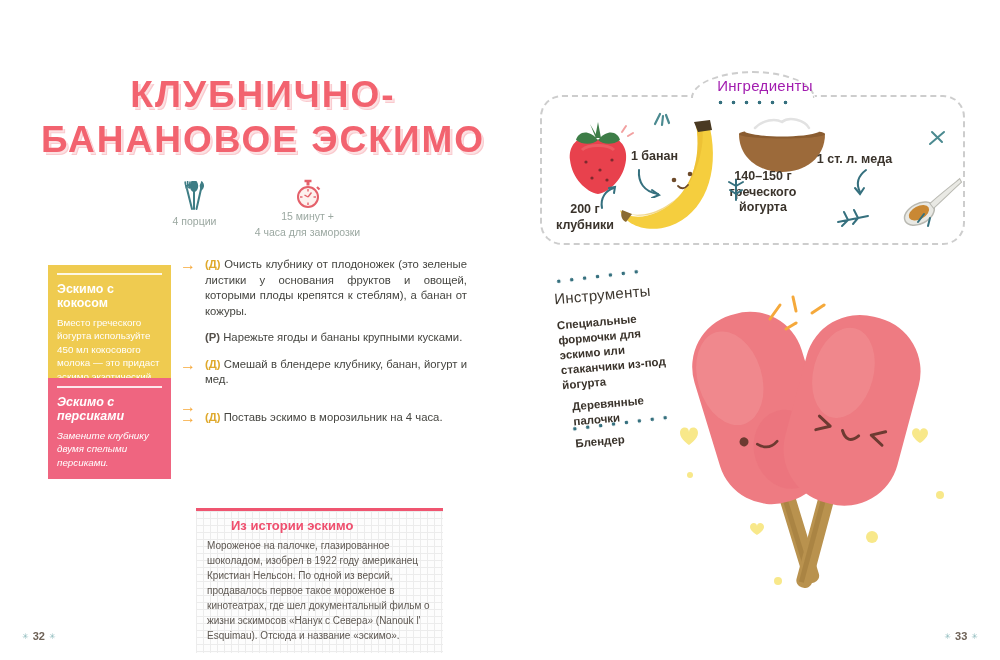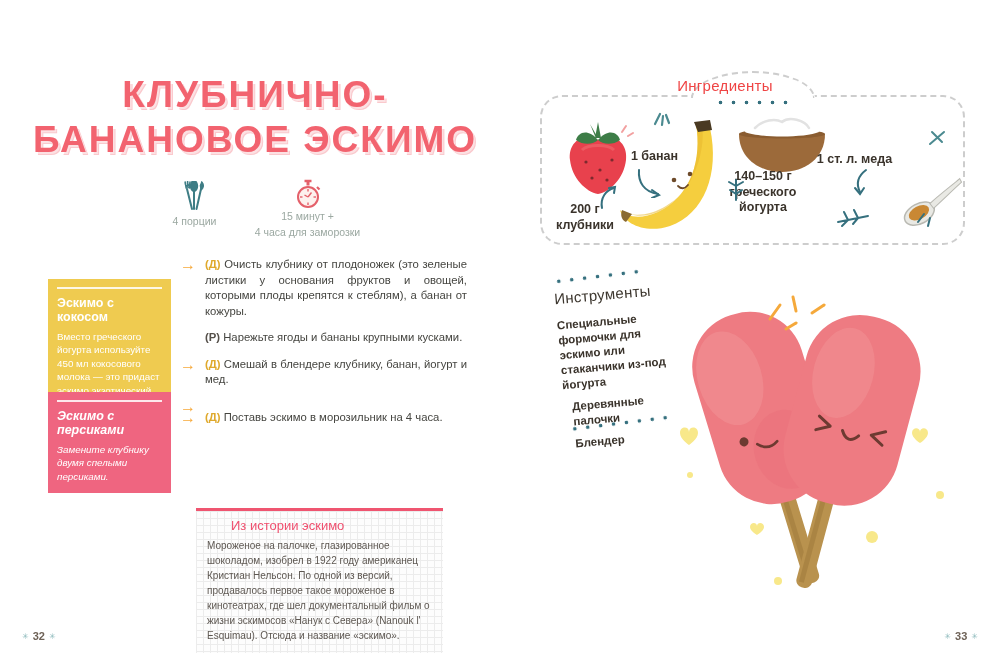--- a/index.html
+++ b/index.html
@@ -1,59 +1,59 @@
 <!DOCTYPE html>
 <html><head>
 <meta charset="utf-8">
 <style>
   * { margin:0; padding:0; box-sizing:border-box; }
   body { background:#888; font-family:"Liberation Sans", sans-serif; }
   .spread { position:relative; width:1000px; height:660px; background:#ffffff; overflow:hidden; margin:0 auto; }
 
   
-  .title { position:absolute; left:20px; top:72px; width:470px; text-align:center;
+  .title { position:absolute; left:28px; top:72px; width:470px; text-align:center;
            color:#f2636f; font-weight:bold; font-size:37px; line-height:1.22; letter-spacing:2px;
            text-shadow:1.5px 1.5px 0 rgba(255,255,255,.45), 2.5px 2.5px 0 rgba(242,99,111,.35); }
 
   .meta-icon { position:absolute; }
   .meta-label { position:absolute; color:#9ba8a1; font-size:10.5px; text-align:center; line-height:1.5; }
 
-  .tip { position:absolute; left:48px; width:123px; padding:8px 9px 10px; color:#ffffff;margin-top:14px; }
+  .tip { position:absolute; left:48px; width:123px; padding:8px 9px 10px; color:#ffffff; }
   .tip-line { border-top:2.5px solid rgba(255,255,255,.85); margin-bottom:7px; }
   .tip-title { font-weight:bold; font-size:12.5px; line-height:1.15; margin-bottom:5px; }
   .tip-text { font-size:9.8px; line-height:1.38; }
   #tip-coconut { top:265px; background:#efcb50; min-height:105px; }
   #tip-peach   { top:378px; background:#ef6580; min-height:78px;font-style:italic; }
 
   .steps { position:absolute; left:180px; top:257px; width:287px; display:flex; flex-direction:column; gap:11px; }
   .step { position:relative; padding-left:25px; font-size:11.3px; color:#454540; line-height:1.38; text-align:justify; }
   .step-arrow { position:absolute; left:0; top:-3px; color:#f6a93b; font-size:16px; font-weight:bold; }
   .step-marker { font-weight:bold; }
 
   #history { position:absolute; left:196px; top:508px; width:247px; min-height:108px;
              background-color:#fdfdfd; border-top:3px solid #ef5570; padding:7px 11px 10px;
              background-image:linear-gradient(#ececec 1px, transparent 1px), linear-gradient(90deg, #ececec 1px, transparent 1px);
              background-size:7px 7px; }
-  .history-title { color:#ef4f6e; font-weight:normal; font-size:13px; margin-bottom:5px;padding-left:24px; }
+  .history-title { color:#ef4f6e; font-weight:bold; font-size:13px; margin-bottom:5px;padding-left:24px; }
   .history-text { color:#5d5751; font-size:10px; line-height:1.5; }
 
   .pagenum { position:absolute; bottom:18px; display:flex; align-items:center; gap:4px;
              font-size:11px; color:#6e6257; font-weight:bold; }
   .pagenum .orn { color:#8ab8ba; font-size:8px; font-weight:normal; }
   #pagenum-left { left:22px; }
   #pagenum-right { right:22px; }
 
   
   #ingredients-panel { position:absolute; left:540px; top:95px; width:425px; height:150px;
                        border:2px dashed #cdcdcd; border-radius:22px; background:#fff; }
   #ingredients-tab { position:absolute; left:691px; top:71px; width:124px; height:27px;
                      border:2px dashed #cdcdcd; border-bottom:none; background:#fff;
                      border-radius:62px 62px 0 0 / 27px 27px 0 0; z-index:2; }
-  #ingredients-title { position:absolute; left:644px; top:77px; width:162px; text-align:center;
-                       color:#ef4444; font-size:15px; z-index:3; letter-spacing:.3px; }
+  #ingredients-title { position:absolute; left:684px; top:77px; width:162px; text-align:center;
+                       color:#a21caf; font-size:15px; z-index:3; letter-spacing:.3px; }
   .dotrow { position:absolute; height:5px; z-index:3;
             background-image:radial-gradient(circle, #35707e 1.6px, transparent 2.1px);
             background-size:13px 5px; background-repeat:repeat-x; }
   #dots-ingredients { left:714px; top:100px; width:78px; }
   #dots-tools-top { left:552px; top:274px; width:92px; transform:rotate(-7deg); }
   #dots-tools-bottom { left:568px; top:421px; width:100px; transform:rotate(-7deg); }
 
   .ing-label { position:absolute; color:#3a332b; font-size:12.5px; font-weight:bold;
                text-align:center; line-height:1.25; z-index:2; }
   #lbl-strawberry { left:545px; top:202px; width:80px; }

